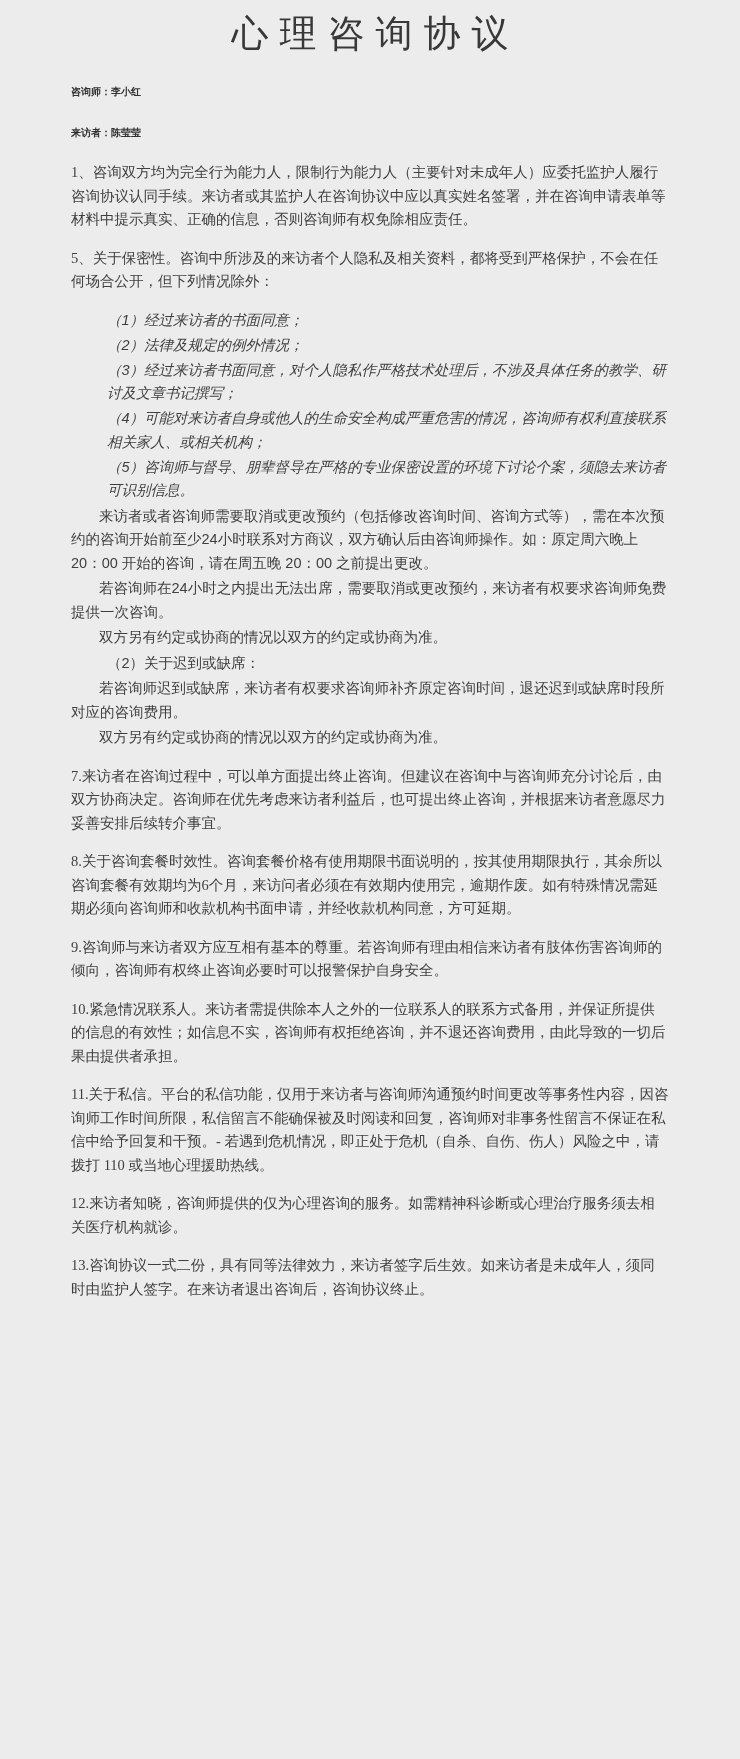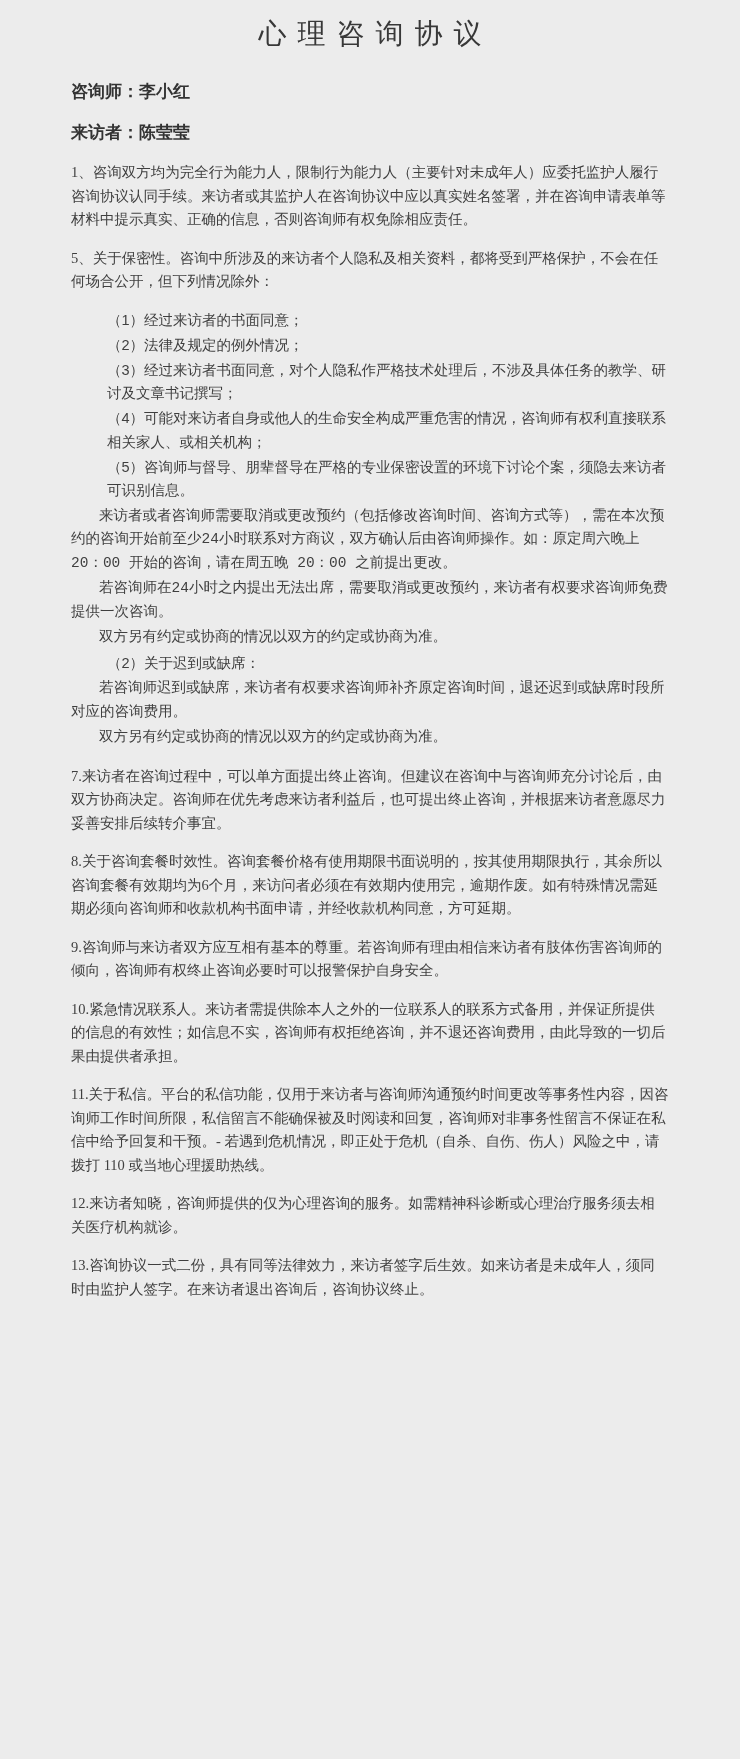--- a/index.html
+++ b/index.html
@@ -4,30 +4,30 @@
 <style>
   html,body{margin:0;padding:0;}
   body{
     width:740px;height:1759px;overflow:hidden;
     background:#ececec;color:#3f3f3f;
     font-family:"Liberation Sans","DejaVu Sans",sans-serif;
     font-size:14.5px;line-height:23.5px;
   }
   .doc{padding:4px 71px 0 71px;}
   h1.title{
-    font-size:28px;font-weight:500;color:#383838;
+    font-size:37px;font-weight:500;color:#383838;
     text-align:center;letter-spacing:11px;text-indent:11px;
     margin:10px 0 26px 0;line-height:40px;
   }
-  .party{font-weight:bold;color:#333;margin:0 0 17px 0;font-size:17px;}
+  .party{font-weight:bold;color:#333;margin:0 0 17px 0;font-size:10px;}
   .para{margin:15px 0;font-family:Liberation Serif, serif;}
   .b{font-weight:bold;color:#333;}
-  .item{margin:1.5px 0 1.5px 36px;}
+  .item{margin:1.5px 0 1.5px 36px;font-style:italic;}
   .subhead{margin:2px 0 2px 36px;}
-  .sub{margin:2px 0;text-indent:28px;font-family:Liberation Mono, monospace;}
+  .sub{margin:2px 0;text-indent:28px;}
 </style>
 </head>
 <body>
 
 <div class="doc">
 
   <h1 class="title">心理咨询协议</h1>
 
   <p class="party"><span>咨询师：</span><span>李小红</span></p>
 

